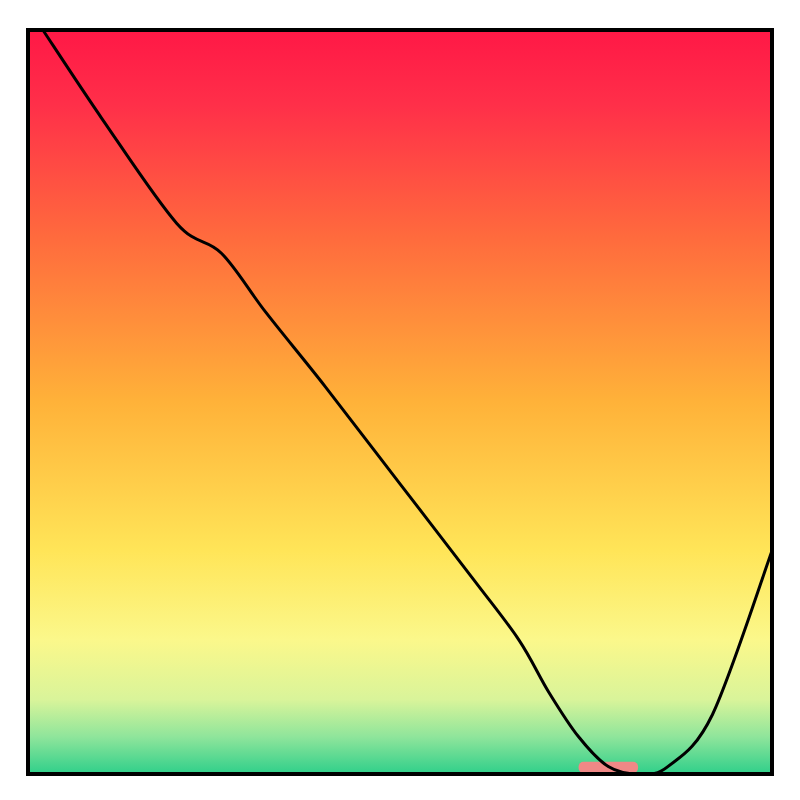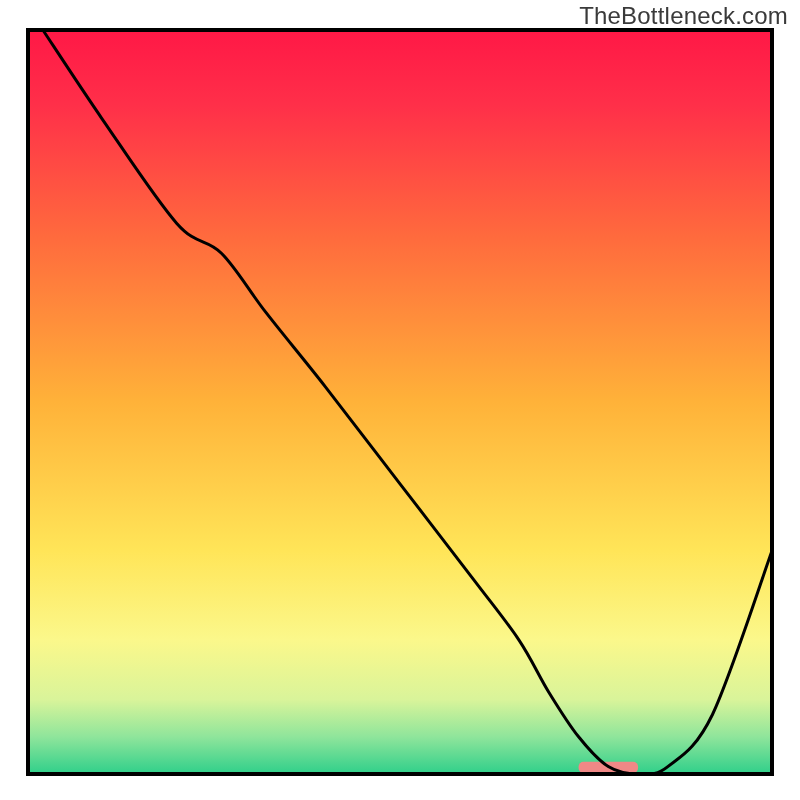--- a/index.html
+++ b/index.html
@@ -32,21 +32,20 @@
     top: 0;
     width: 800px;
     height: 800px;
     display: block;
   }
 </style>
 </head>
 <body>
 
 <div class="chart-wrap">
-  <div class="watermark">TheBottleneck.com</div>
 
   <svg class="plot" viewBox="0 0 800 800">
     <defs>
       <linearGradient id="bg-grad" x1="0" y1="0" x2="0" y2="1">
           <stop offset="0%" stop-color="#ff1846"></stop>
           <stop offset="10%" stop-color="#ff2f49"></stop>
           <stop offset="28%" stop-color="#ff6b3d"></stop>
           <stop offset="50%" stop-color="#ffb239"></stop>
           <stop offset="70%" stop-color="#ffe558"></stop>
           <stop offset="82%" stop-color="#fbf88b"></stop>

